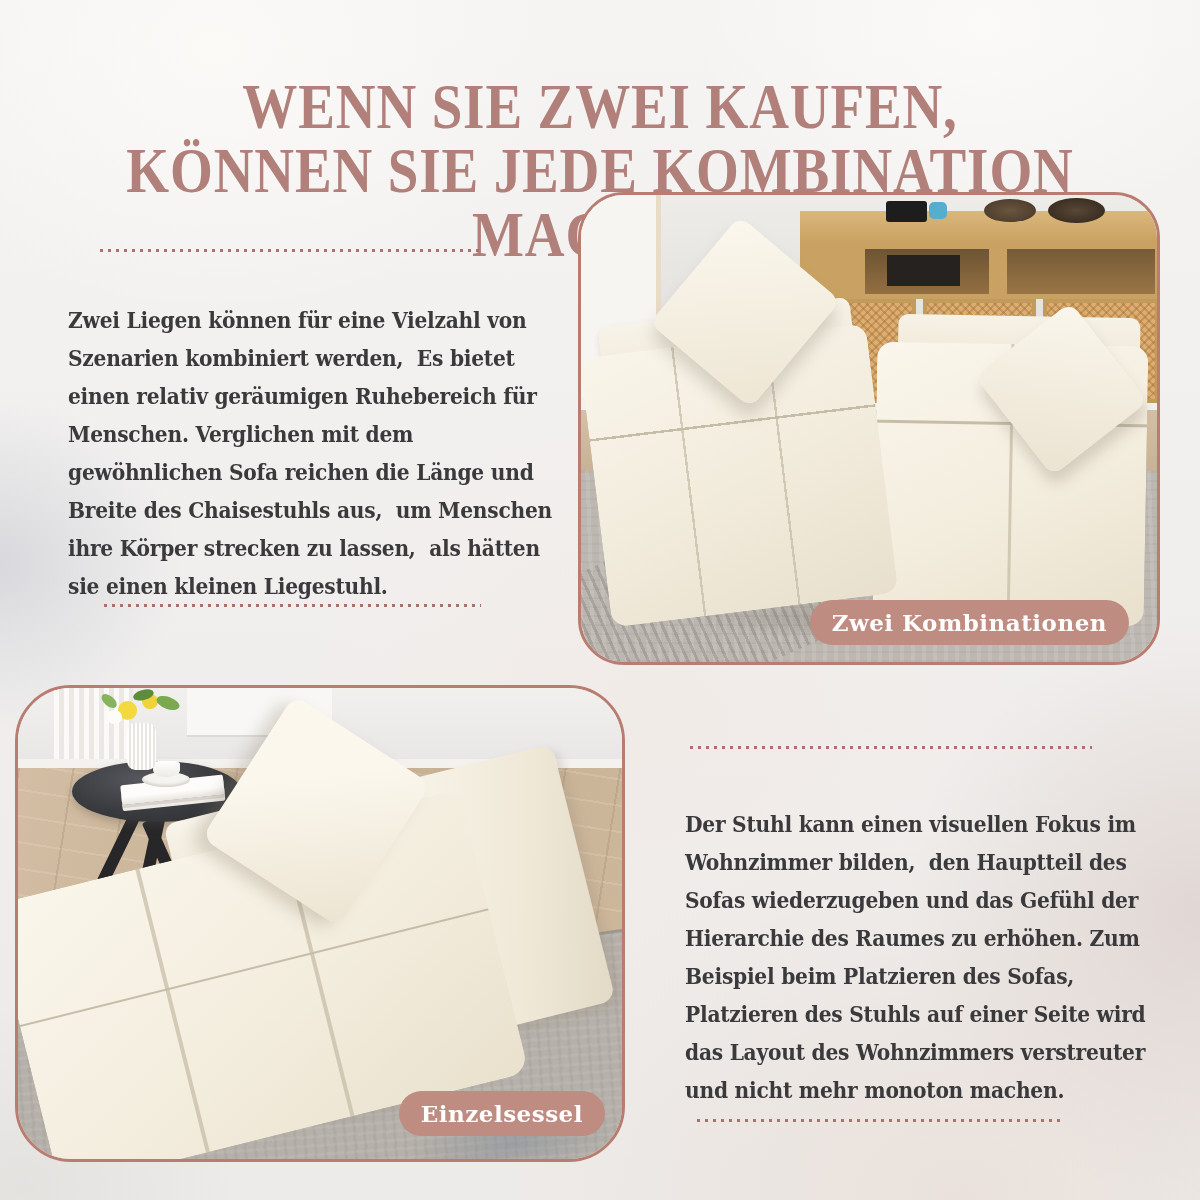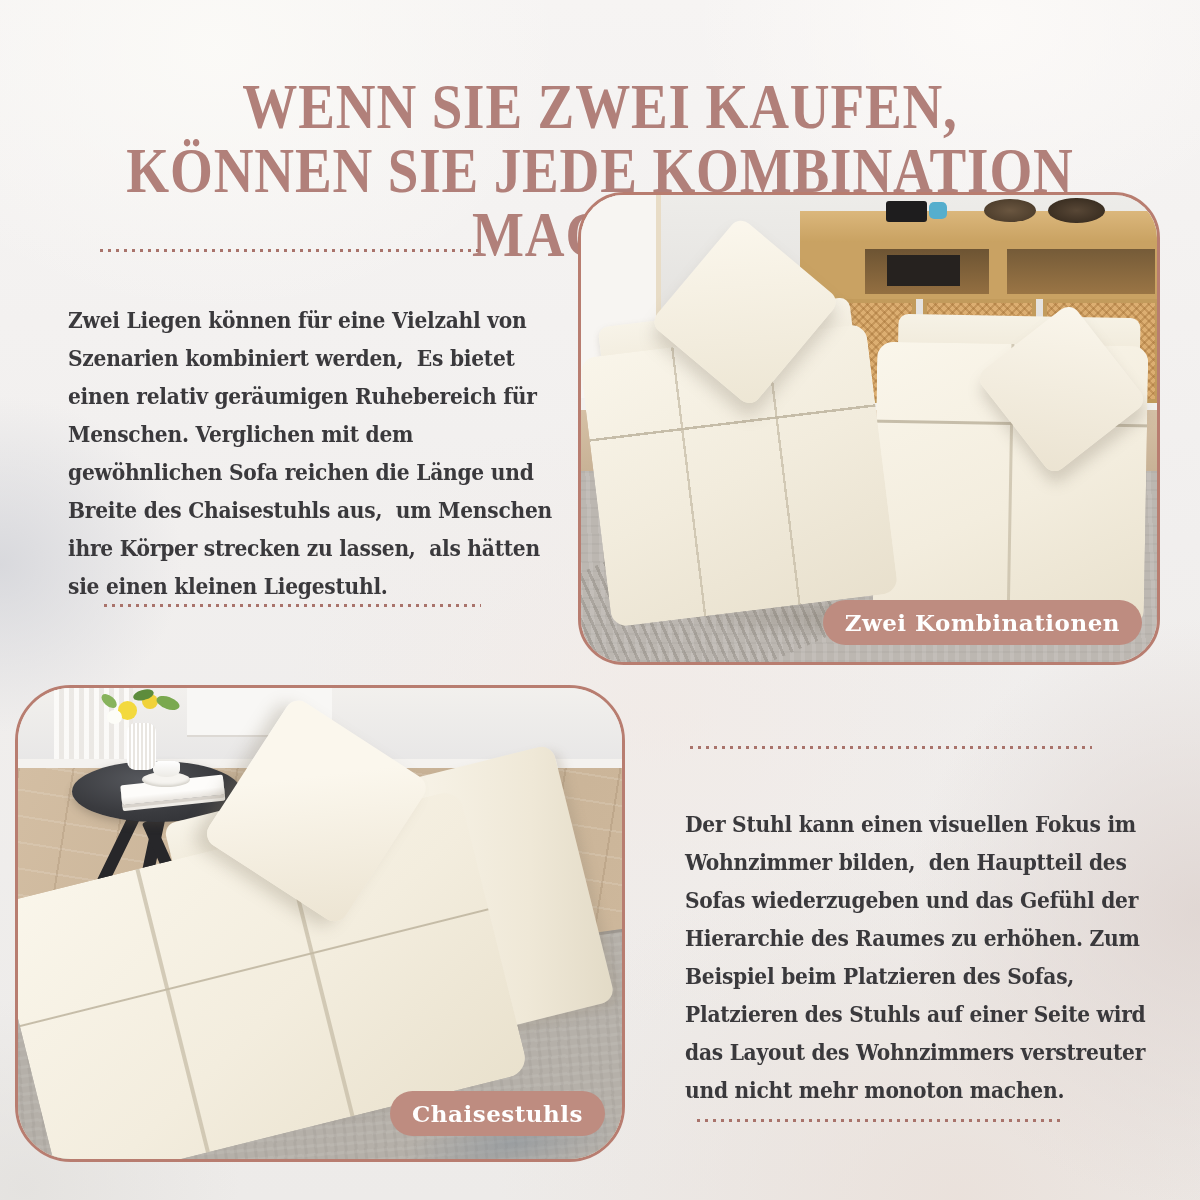--- a/index.html
+++ b/index.html
@@ -33,21 +33,21 @@
         font-size:23px;line-height:38px;letter-spacing:-.3px;white-space:pre-line;
         transform:scaleX(.88);transform-origin:left top;}
   #left-para{left:68px;top:278px;width:600px;}
   #right-para{left:685px;top:782px;width:560px;}
   .photo{position:absolute;border:3px solid var(--border,#b87d70);overflow:hidden;background:#e8e4df;}
   #photo1{left:578px;top:192px;width:576px;height:467px;border-radius:46px;}
   #photo2{left:15px;top:685px;width:604px;height:471px;border-radius:56px;}
   .badge{position:absolute;z-index:40;background:var(--badge,#be8c80);color:var(--badgeText,#fff);
          font-weight:bold;font-size:23px;letter-spacing:.5px;border-radius:23px;
          padding:0 22px;height:45px;line-height:45px;}
-  #badge1{right:15px;bottom:17px;}
+  #badge1{right:28px;bottom:17px;}
   #badge2{right:17px;bottom:23px;}
   .abs{position:absolute;}
   
   .p1-wall{left:0;top:0;width:100%;height:46%;
      background:linear-gradient(180deg,#edece9 0%,#e2e0dd 70%,#d7d5d2 100%);}
   .p1-door{left:0;top:0;width:13%;height:60%;background:#f7f5f2;border-right:5px solid #e8dcc6;}
   .p1-baseboard{left:0;top:43.5%;width:100%;height:2.5%;background:#f3f1ee;}
   .p1-floor{left:0;top:46%;width:100%;height:13%;
      background:linear-gradient(180deg,#d5c0a5,#c8b296);}
   .p1-rug{left:0;top:59%;width:100%;height:41%;background:#bcb7b1;
@@ -236,15 +236,15 @@
     <div class="abs flower f2"></div>
     <div class="abs flower f3"></div>
     <div class="abs leaf1"></div>
     <div class="abs leaf2"></div>
     <div class="abs leaf3"></div>
     <div class="abs p2-shadow"></div>
     <div class="abs p2-back"></div>
     <div class="abs p2-arm"></div>
     <div class="abs p2-body"></div>
     <div class="abs p2-pillow"></div>
-    <div class="badge" id="badge2">Chaisestuhls</div>
+    <div class="badge" id="badge2">Einzelsessel</div>
   </div>
 </div>
 
 </body></html>

